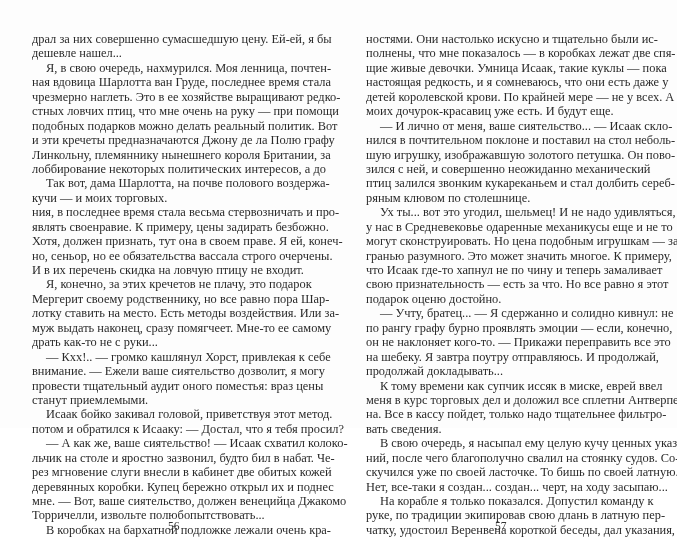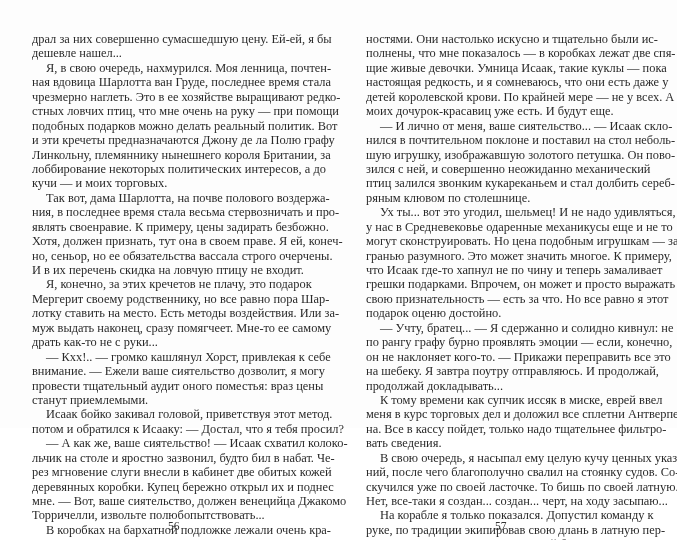--- a/index.html
+++ b/index.html
@@ -23,22 +23,22 @@
       <span class="line">драл за них совершенно сумасшедшую цену. Ей-ей, я бы</span>
       <span class="line last">дешевле нашел...</span>
       <span class="line indent">Я, в свою очередь, нахмурился. Моя ленница, почтен-</span>
       <span class="line">ная вдовица Шарлотта ван Груде, последнее время стала</span>
       <span class="line">чрезмерно наглеть. Это в ее хозяйстве выращивают редко-</span>
       <span class="line">стных ловчих птиц, что мне очень на руку — при помощи</span>
       <span class="line">подобных подарков можно делать реальный политик. Вот</span>
       <span class="line">и эти кречеты предназначаются Джону де ла Полю графу</span>
       <span class="line">Линкольну, племяннику нынешнего короля Британии, за</span>
       <span class="line">лоббирование некоторых политических интересов, а до</span>
+      <span class="line indent">Так вот, дама Шарлотта, на почве полового воздержа-</span>
       <span class="line last">кучи — и моих торговых.</span>
-      <span class="line indent">Так вот, дама Шарлотта, на почве полового воздержа-</span>
       <span class="line">ния, в последнее время стала весьма стервозничать и про-</span>
       <span class="line">являть своенравие. К примеру, цены задирать безбожно.</span>
       <span class="line">Хотя, должен признать, тут она в своем праве. Я ей, конеч-</span>
       <span class="line">но, сеньор, но ее обязательства вассала строго очерчены.</span>
       <span class="line last">И в их перечень скидка на ловчую птицу не входит.</span>
       <span class="line indent">Я, конечно, за этих кречетов не плачу, это подарок</span>
       <span class="line">Мергерит своему родственнику, но все равно пора Шар-</span>
       <span class="line">лотку ставить на место. Есть методы воздействия. Или за-</span>
       <span class="line">муж выдать наконец, сразу помягчеет. Мне-то ее самому</span>
       <span class="line last">драть как-то не с руки...</span>
@@ -68,21 +68,20 @@
       <span class="line">нился в почтительном поклоне и поставил на стол неболь-</span>
       <span class="line">шую игрушку, изображавшую золотого петушка. Он пово-</span>
       <span class="line">зился с ней, и совершенно неожиданно механический</span>
       <span class="line">птиц залился звонким кукареканьем и стал долбить сереб-</span>
       <span class="line last">ряным клювом по столешнице.</span>
       <span class="line indent">Ух ты... вот это угодил, шельмец! И не надо удивляться,</span>
       <span class="line">у нас в Средневековье одаренные механикусы еще и не то</span>
       <span class="line">могут сконструировать. Но цена подобным игрушкам — за</span>
       <span class="line">гранью разумного. Это может значить многое. К примеру,</span>
       <span class="line">что Исаак где-то хапнул не по чину и теперь замаливает</span>
-      <span class="line">грешки подарками. Впрочем, он может и просто выражать</span>
       <span class="line">свою признательность — есть за что. Но все равно я этот</span>
       <span class="line last">подарок оценю достойно.</span>
       <span class="line indent">— Учту, братец... — Я сдержанно и солидно кивнул: не</span>
       <span class="line">по рангу графу бурно проявлять эмоции — если, конечно,</span>
       <span class="line">он не наклоняет кого-то. — Прикажи переправить все это</span>
       <span class="line">на шебеку. Я завтра поутру отправляюсь. И продолжай,</span>
       <span class="line last">продолжай докладывать...</span>
       <span class="line indent">К тому времени как супчик иссяк в миске, еврей ввел</span>
       <span class="line">меня в курс торговых дел и доложил все сплетни Антверпе-</span>
       <span class="line">на. Все в кассу пойдет, только надо тщательнее фильтро-</span>

